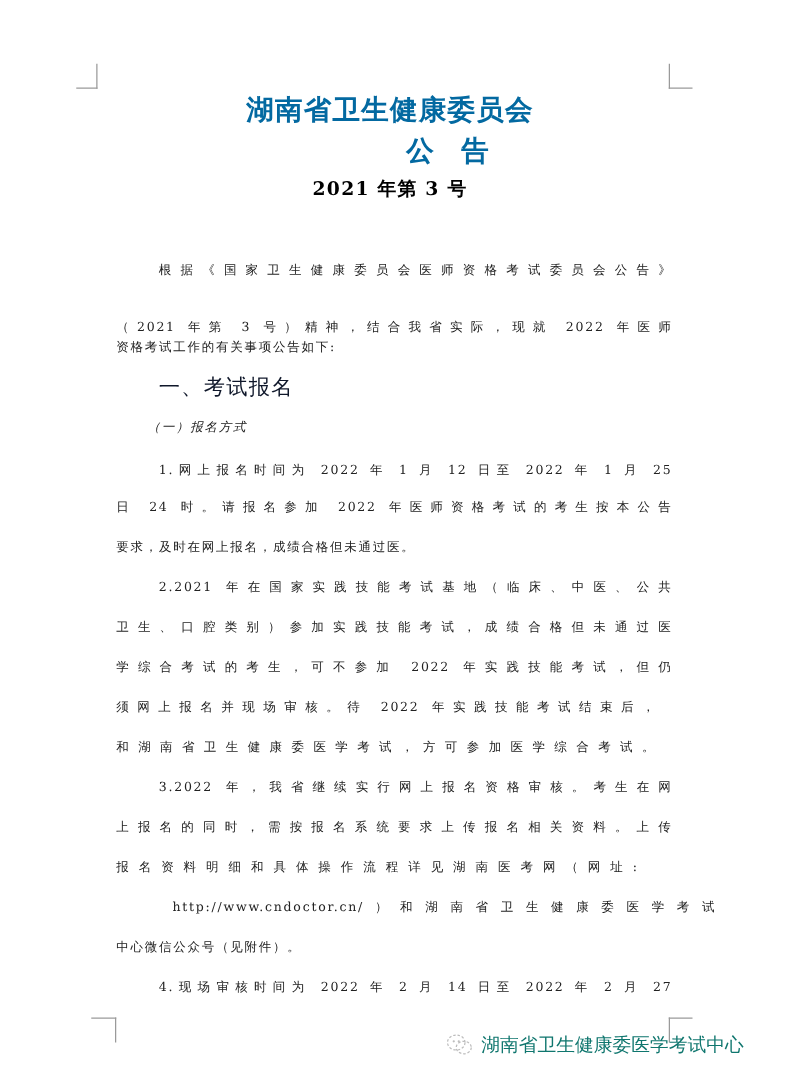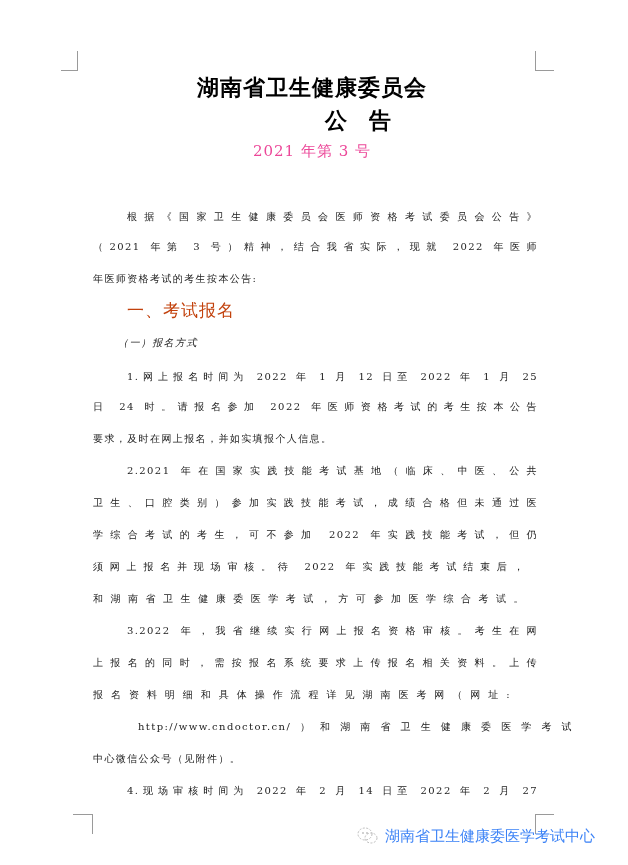--- a/index.html
+++ b/index.html
@@ -1,48 +1,48 @@
 <!DOCTYPE html>
 <html><head>
 <meta charset="utf-8">
 <style>
   html, body { margin: 0; padding: 0; background: #ffffff; }
   body { width: 628px; height: 865px; position: relative; overflow: hidden; font-family: "DejaVu Serif", "Liberation Serif", serif; color: #1a1a1a; }
   .crop { position: absolute; border-color: #9a9a9a; border-style: solid; border-width: 0; }
-  .title { position: absolute; left: 0; width: 624px; text-align: center; font-weight: bold; font-family: Liberation Sans, sans-serif; color: #000000; }
+  .title { position: absolute; left: 0; width: 624px; text-align: center; font-weight: bold; font-family: Liberation Sans, sans-serif; color: #0369a1; }
   .t1 { top: 73px; font-size: 22px; letter-spacing: 1px; }
   .t2 { top: 106px; font-size: 22px; letter-spacing: 22px; text-indent: 22px; padding-left: 46px; }
-  .t3 { top: 142px; font-size: 15px; font-weight: normal; letter-spacing: 1px; color: #ec4899; font-family: "DejaVu Serif", serif; }
+  .t3 { top: 142px; font-size: 15px; font-weight: bold; letter-spacing: 1px; color: #000000; font-family: "DejaVu Serif", serif; }
   .line { position: absolute; left: 93px; width: 445px; font-size: 10px; line-height: 20px; white-space: nowrap; color: #222; letter-spacing: 1.4px; }
   .line.indent { left: 127px; width: 411px; }
   .line.justify { text-align: justify; text-align-last: justify; }
-  .heading { font-family: "DejaVu Sans", "Liberation Sans", sans-serif; font-size: 17px; letter-spacing: 1px; color: #c2410c; }
-  .watermark { position: absolute; left: 357px; top: 826px; display: flex; align-items: center; gap: 6px; color: #3b82f6; font-family: "DejaVu Sans", sans-serif; font-size: 15px; }
+  .heading { font-family: "DejaVu Sans", "Liberation Sans", sans-serif; font-size: 17px; letter-spacing: 1px; color: #0f172a; }
+  .watermark { position: absolute; left: 357px; top: 826px; display: flex; align-items: center; gap: 6px; color: #0f766e; font-family: "DejaVu Sans", sans-serif; font-size: 15px; }
   .watermark svg { display: block; }
 </style>
 </head>
 <body>
 
 <div class="crop" style="left:61px; top:51px; width:16px; height:19px; border-right-width:1px; border-bottom-width:1px;"></div>
 <div class="crop" style="left:535px; top:51px; width:18px; height:19px; border-left-width:1px; border-bottom-width:1px;"></div>
 <div class="crop" style="left:73px; top:814px; width:19px; height:19px; border-right-width:1px; border-top-width:1px;"></div>
 <div class="crop" style="left:535px; top:814px; width:18px; height:19px; border-left-width:1px; border-top-width:1px;"></div>
 
 <div class="title t1">湖南省卫生健康委员会</div>
 <div class="title t2">公告</div>
 <div class="title t3">2021 年第 3 号</div>
 
 <div class="line indent justify" style="top:207px">根据《国家卫生健康委员会医师资格考试委员会公告》</div>
-<div class="line justify" style="top:237px">（2021 年第 3 号）精神，结合我省实际，现就 2022 年医师</div>
-<div class="line" style="top:269px">年医师资格考试的考生按本公告:</div>
+<div class="line justify" style="top:253px">（2021 年第 3 号）精神，结合我省实际，现就 2022 年医师</div>
+<div class="line" style="top:269px">资格考试工作的有关事项公告如下:</div>
 <div class="line indent heading" style="top:300px">一、考试报名</div>
 <div class="line" style="top:333px; left:118px;font-style:italic;">（一）报名方式</div>
 <div class="line indent justify" style="top:367px">1.网上报名时间为 2022 年 1 月 12 日至 2022 年 1 月 25</div>
 <div class="line justify" style="top:397px">日 24 时。请报名参加 2022 年医师资格考试的考生按本公告</div>
-<div class="line" style="top:429px">要求，及时在网上报名，并如实填报个人信息。</div>
+<div class="line" style="top:429px">要求，及时在网上报名，成绩合格但未通过医。</div>
 <div class="line indent justify" style="top:461px">2.2021 年在国家实践技能考试基地（临床、中医、公共</div>
 <div class="line justify" style="top:493px">卫生、口腔类别）参加实践技能考试，成绩合格但未通过医</div>
 <div class="line justify" style="top:525px">学综合考试的考生，可不参加 2022 年实践技能考试，但仍</div>
 <div class="line justify" style="top:557px; width:432px;">须网上报名并现场审核。待 2022 年实践技能考试结束后，</div>
 <div class="line justify" style="top:589px; width:432px;">和湖南省卫生健康委医学考试，方可参加医学综合考试。</div>
 <div class="line indent justify" style="top:621px">3.2022 年，我省继续实行网上报名资格审核。考生在网</div>
 <div class="line justify" style="top:653px">上报名的同时，需按报名系统要求上传报名相关资料。上传</div>
 <div class="line justify" style="top:685px; width:418px;">报名资料明细和具体操作流程详见湖南医考网（网址:</div>
 <div class="line justify" style="top:717px; width:435px;margin-left:45px;">http://www.cndoctor.cn/）和湖南省卫生健康委医学考试</div>
 <div class="line" style="top:749px">中心微信公众号（见附件）。</div>

